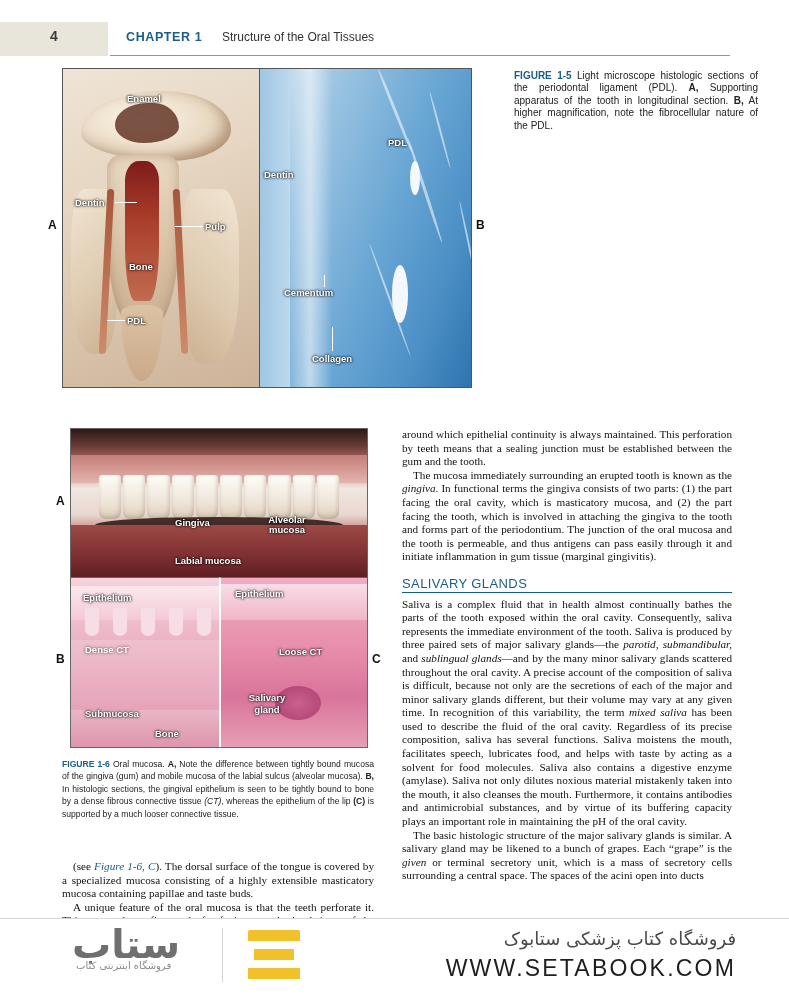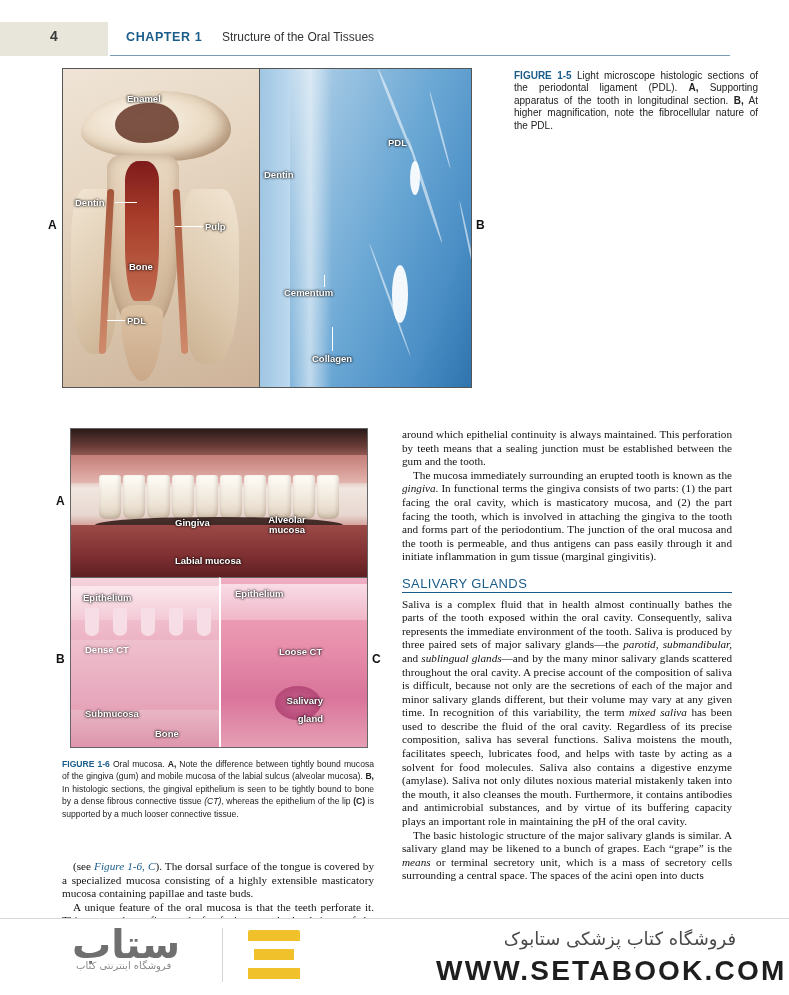--- a/index.html
+++ b/index.html
@@ -470,23 +470,24 @@
     font-family: "DejaVu Sans", sans-serif;
     font-size: 18px;
     color: #4a4a4a;
     direction: rtl;
   }
   .footer-url {
     position: absolute;
     left: 436px;
     top: 955px;
     width: 300px;
-    font-family: "Liberation Sans", sans-serif;
-    font-size: 28px;
-    font-weight: bold;
+    text-align: right;
+    font-family: "Liberation Sans", sans-serif;
+    font-size: 23px;
+    font-weight: normal;
     letter-spacing: 2.2px;
     color: #1e1e1e;
   }
 </style>
 </head>
 <body>
 
 <div class="page-header">
   <div class="header-swatch"></div>
   <div class="page-number">4</div>
@@ -579,21 +580,21 @@
     <div class="fig-lbl dark" style="left:14px; top:66px; color:#fff; text-shadow:0 0 3px rgba(0,0,0,.8);">Dense CT</div>
     <div class="fig-lbl" style="left:14px; top:130px;">Submucosa</div>
     <div class="fig-lbl" style="left:84px; top:150px;">Bone</div>
   </div>
 
   <div class="f16-c">
     <div class="c-epi"></div>
     <div class="c-gland"></div>
     <div class="fig-lbl" style="left:14px; top:10px;">Epithelium</div>
     <div class="fig-lbl" style="left:58px; top:68px;">Loose CT</div>
-    <div class="fig-lbl" style="left:50px; top:114px; width:52px; white-space:normal; line-height:18px; text-align:right;">Salivary gland</div>
+    <div class="fig-lbl" style="left:20px; top:114px; width:52px; white-space:normal; line-height:12px; text-align:center;">Salivary gland</div>
   </div>
 </div>
 <div class="panel-letter" style="left:56px; top:494px;">A</div>
 <div class="panel-letter" style="left:56px; top:652px;">B</div>
 <div class="panel-letter" style="left:372px; top:652px;">C</div>
 
 <div class="fig16-caption">
   <span class="fig-tag">FIGURE 1-6</span><span> Oral mucosa. </span><span class="bold-it">A,</span><span> Note the difference between tightly bound mucosa of the gingiva (gum) and mobile mucosa of the labial sulcus (alveolar mucosa). </span><span class="bold-it">B,</span><span> In histologic sections, the gingival epithelium is seen to be tightly bound to bone by a dense fibrous connective tissue </span><span style="font-style:italic">(CT)</span><span>, whereas the epithelium of the lip </span><span class="bold-it">(C)</span><span> is supported by a much looser connective tissue.</span>
 </div>
 
@@ -604,21 +605,21 @@
 
 <div class="col-right">
   <p style="text-indent:0">around which epithelial continuity is always maintained. This perforation by teeth means that a sealing junction must be established between the gum and the tooth.</p>
   <p><span>The mucosa immediately surrounding an erupted tooth is known as the </span><i>gingiva</i><span>. In functional terms the gingiva consists of two parts: (1) the part facing the oral cavity, which is masticatory mucosa, and (2) the part facing the tooth, which is involved in attaching the gingiva to the tooth and forms part of the periodontium. The junction of the oral mucosa and the tooth is permeable, and thus antigens can pass easily through it and initiate inflammation in gum tissue (marginal gingivitis).</span></p>
 
   <div class="section-head">SALIVARY GLANDS</div>
   <div class="section-rule"></div>
 
   <p style="text-indent:0"><span>Saliva is a complex fluid that in health almost continually bathes the parts of the tooth exposed within the oral cavity. Consequently, saliva represents the immediate environment of the tooth. Saliva is produced by three paired sets of major salivary glands—the </span><i>parotid, submandibular,</i><span> and </span><i>sublingual glands</i><span>—and by the many minor salivary glands scattered throughout the oral cavity. A precise account of the composition of saliva is difficult, because not only are the secretions of each of the major and minor salivary glands different, but their volume may vary at any given time. In recognition of this variability, the term </span><i>mixed saliva</i><span> has been used to describe the fluid of the oral cavity. Regardless of its precise composition, saliva has several functions. Saliva moistens the mouth, facilitates speech, lubricates food, and helps with taste by acting as a solvent for food molecules. Saliva also contains a digestive enzyme (amylase). Saliva not only dilutes noxious material mistakenly taken into the mouth, it also cleanses the mouth. Furthermore, it contains antibodies and antimicrobial substances, and by virtue of its buffering capacity plays an important role in maintaining the pH of the oral cavity.</span></p>
 
-  <p><span>The basic histologic structure of the major salivary glands is similar. A salivary gland may be likened to a bunch of grapes. Each “grape” is the </span><i>means</i><span> or terminal secretory unit, which is a mass of secretory cells surrounding a central space. The spaces of the acini open into ducts</span></p>
+  <p><span>The basic histologic structure of the major salivary glands is similar. A salivary gland may be likened to a bunch of grapes. Each “grape” is the </span><i>given</i><span> or terminal secretory unit, which is a mass of secretory cells surrounding a central space. The spaces of the acini open into ducts</span></p>
 </div>
 
 <div class="footer">
   <div class="footer-rule"></div>
 </div>
 <div class="brand-ar">ستاب</div>
 <div class="brand-ar-sub">فروشگاه اینترنتی کتاب</div>
 <div class="divider-v"></div>
 <div class="logo-mark">
   <div class="logo-bar b1"></div>

